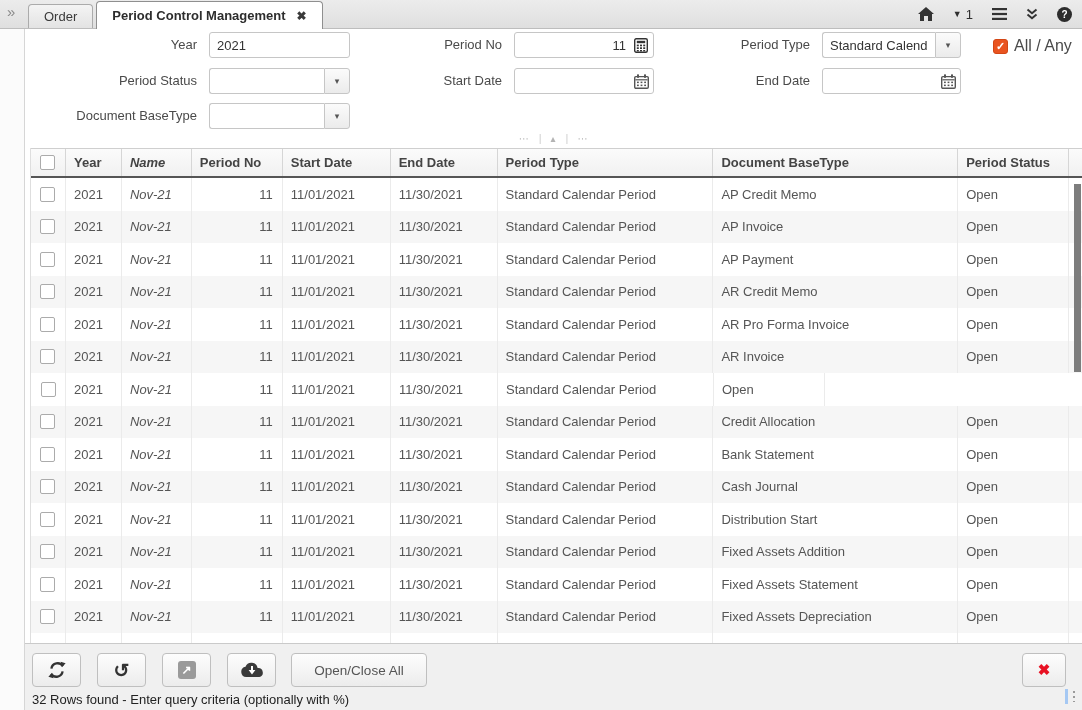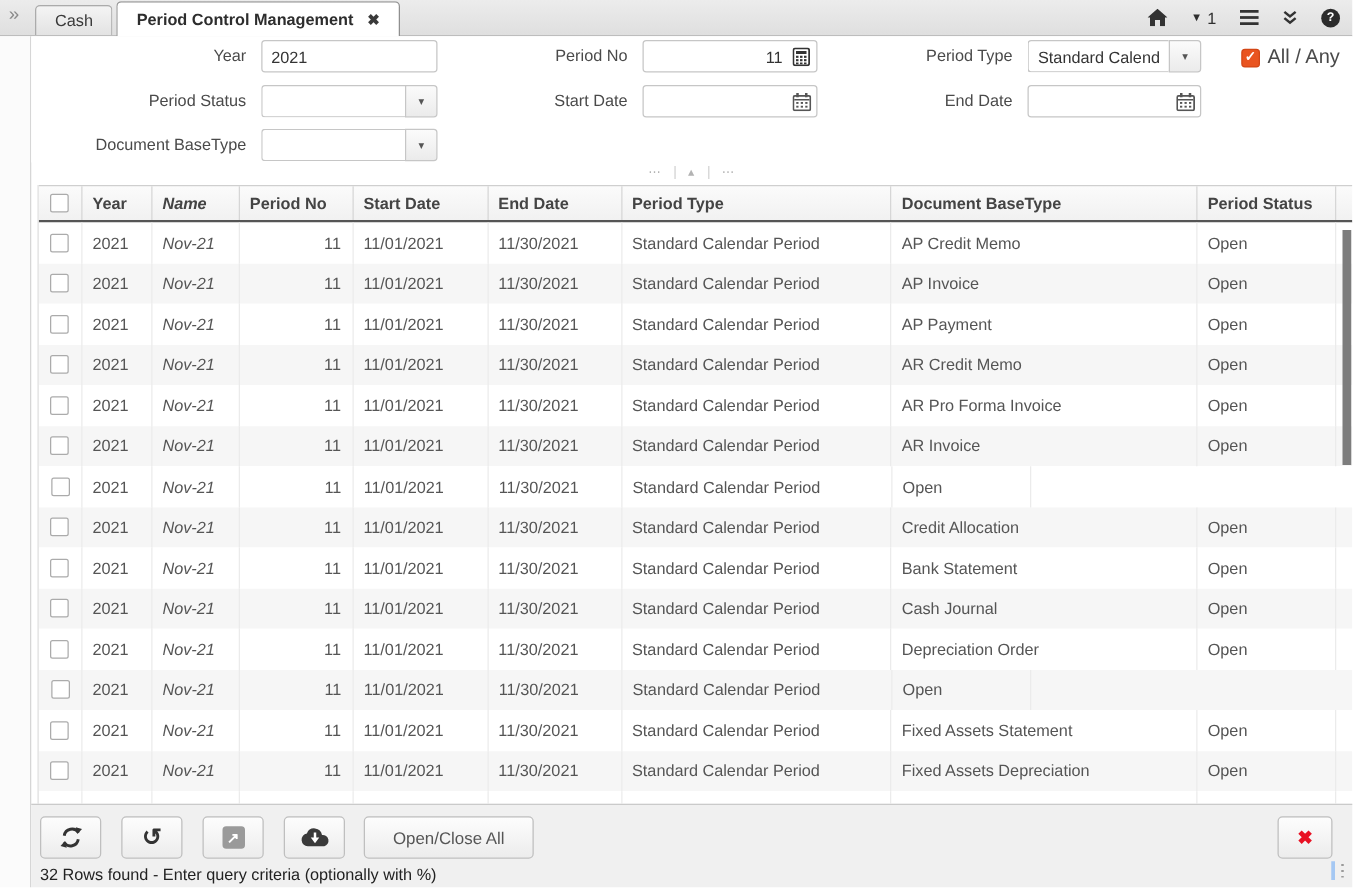--- a/index.html
+++ b/index.html
@@ -166,21 +166,21 @@
   .corner-dots { position:absolute; right:7px; bottom:8px; width:2px; height:11px;
     background:repeating-linear-gradient(#9a9a9a 0 2px, transparent 2px 5px); }
 </style>
 </head>
 <body>
 
 <div class="tabbar">
   <span class="expand-west">»</span>
   <div class="tabs">
     <div class="tab">
-      <span>Cash</span>
+      <span>Order</span>
     </div>
     <div class="tab active">
       <span>Period Control Management</span>
       <span class="tab-close">✖</span>
     </div>
   </div>
   <div class="tabbar-right">
     <span class="tb-ico">
       <svg width="16" height="14" viewBox="0 0 16 14">
           <path d="M8 0 L0 7 h2 v7 h4 V9 h4 v5 h4 V7 h2 Z" fill="#333"></path>
@@ -477,34 +477,35 @@
       <div class="trow">
     <div class="td c0">
           <span class="cb"></span>
         </div>
     <div class="td c1">2021</div>
     <div class="td c2">Nov-21</div>
     <div class="td c3">11</div>
     <div class="td c4">11/01/2021</div>
     <div class="td c5">11/30/2021</div>
     <div class="td c6">Standard Calendar Period</div>
-    <div class="td c7">Depreciation Order</div>
-    <div class="td c8">Open</div>
-    <div class="td c9"></div>
-  </div>
-      <div class="trow">
-    <div class="td c0">
-          <span class="cb"></span>
-        </div>
-    <div class="td c1">2021</div>
-    <div class="td c2">Nov-21</div>
-    <div class="td c3">11</div>
-    <div class="td c4">11/01/2021</div>
-    <div class="td c5">11/30/2021</div>
-    <div class="td c6">Standard Calendar Period</div>
+    <div class="td c7">Distribution Start</div>
+    <div class="td c8">Open</div>
+    <div class="td c9"></div>
+  </div>
+      <div class="trow">
+    <div class="td c0">
+          <span class="cb"></span>
+        </div>
+    <div class="td c1">2021</div>
+    <div class="td c2">Nov-21</div>
+    <div class="td c3">11</div>
+    <div class="td c4">11/01/2021</div>
+    <div class="td c5">11/30/2021</div>
+    <div class="td c6">Standard Calendar Period</div>
+    <div class="td c7">Fixed Assets Addition</div>
     <div class="td c8">Open</div>
     <div class="td c9"></div>
   </div>
       <div class="trow">
     <div class="td c0">
           <span class="cb"></span>
         </div>
     <div class="td c1">2021</div>
     <div class="td c2">Nov-21</div>
     <div class="td c3">11</div>

